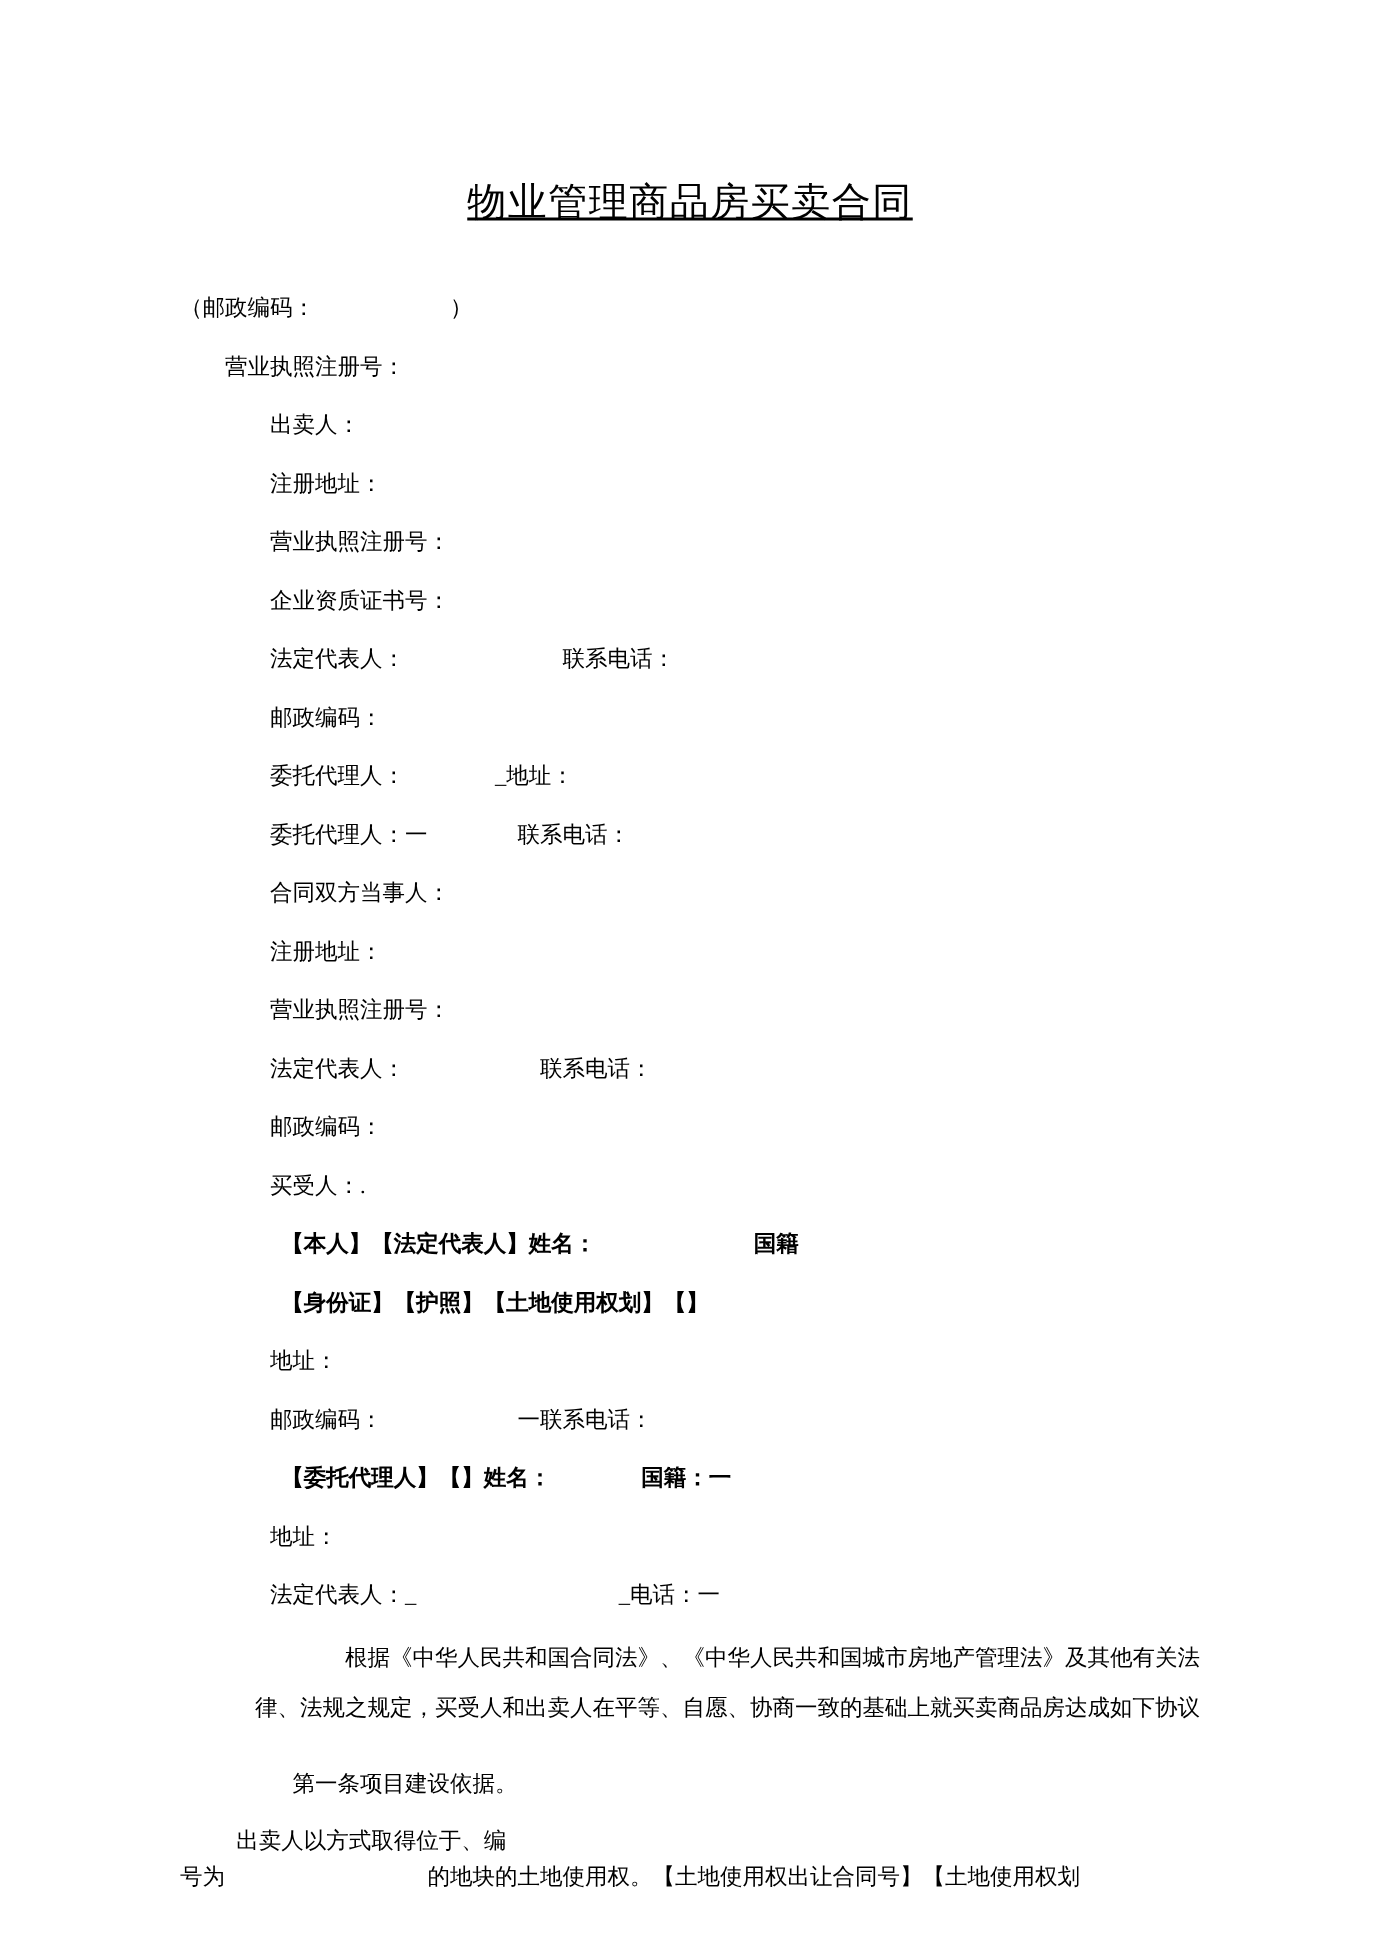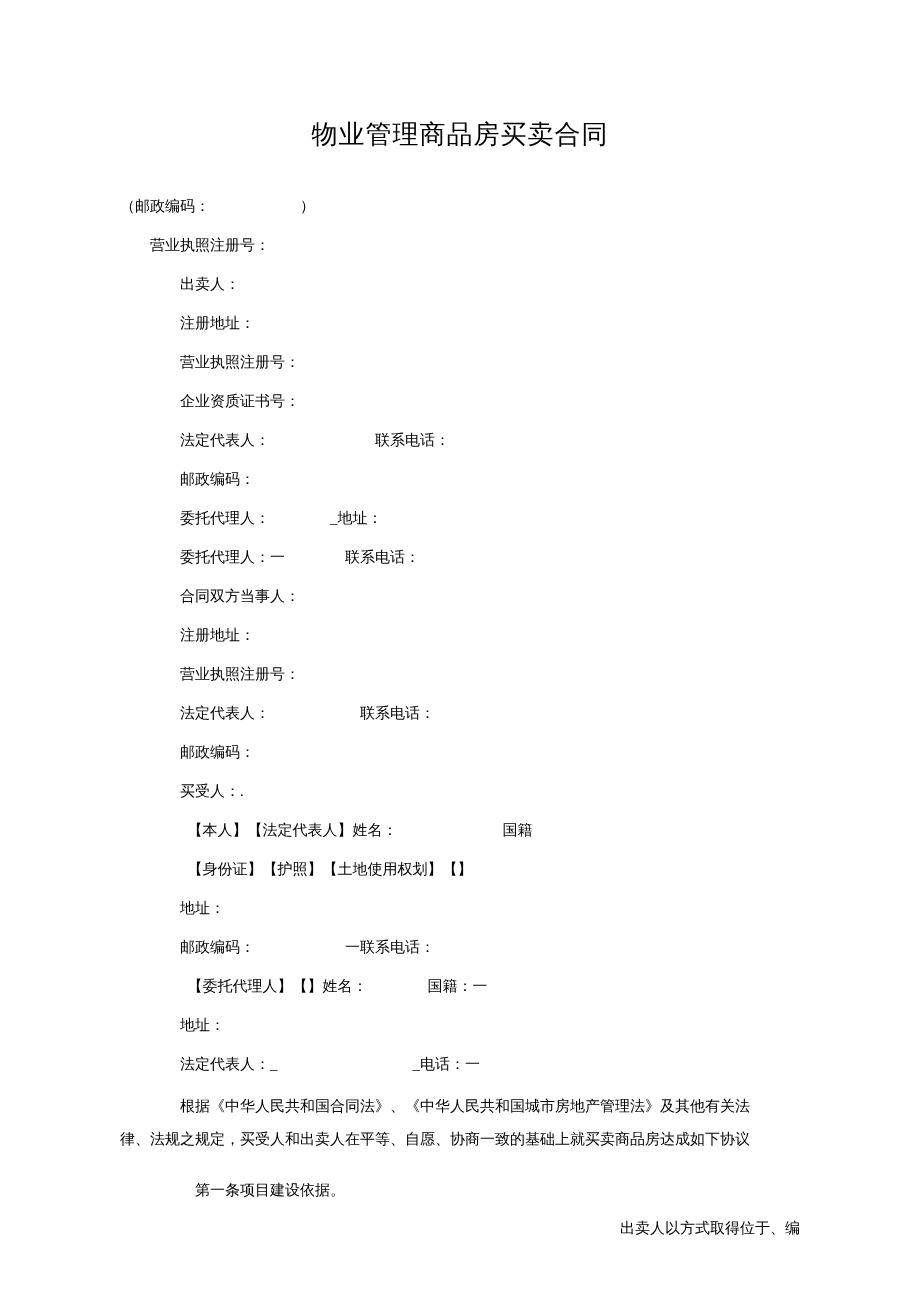--- a/index.html
+++ b/index.html
@@ -11,49 +11,50 @@
       font-size: 15px;
       width: 920px;
       box-sizing: border-box;
     }
     .title {
       text-align: center;
       font-size: 26px;
       font-weight: normal;
       margin-bottom: 35px;
       letter-spacing: 1px;
+      text-decoration: underline;
     }
     .line {
       line-height: 2.6;
       margin: 0;
     }
     .contract-no {
       text-indent: 0;
     }
     .indent-1 {
       text-indent: 2em;
     }
     .indent-2 {
       text-indent: 4em;
     }
     .indent-3 {
       text-indent: 4.5em;
+      font-weight: bold;
     }
     .para {
       line-height: 2.2;
       text-indent: 4em;
       margin-top: 6px;
     }
     .last-block {
       margin-top: 6px;
       line-height: 1.9;
     }
     .last-l1 {
       text-indent: 2.5em;
-      text-align: right;
     }
     .last-l2 {
       text-indent: 0;
     }
   </style>
 </head>
 <body>
 
 <h1 class="title">物业管理商品房买卖合同</h1>
 
@@ -76,21 +77,22 @@
 
 <p class="line indent-2">买受人：.</p>
 <p class="line indent-3">【本人】【法定代表人】姓名：　　　　　　　国籍</p>
 <p class="line indent-3">【身份证】【护照】【土地使用权划】【】</p>
 <p class="line indent-2">地址：</p>
 <p class="line indent-2">邮政编码：　　　　　　一联系电话：</p>
 <p class="line indent-3">【委托代理人】【】姓名：　　　　国籍：一</p>
 <p class="line indent-2">地址：</p>
 <p class="line indent-2">法定代表人：_　　　　　　　　　_电话：一</p>
 
-<p class="para" style="text-indent:4em;">
+<p class="para" style="text-indent:4em;text-align:right;">
   <span>根据《中华人民共和国合同法》、《中华人民共和国城市房地产管理法》及其他有关法<br>律、法规之规定，买受人和出卖人在平等、自愿、协商一致的基础上就买卖商品房达成如下协议</span>
 </p>
 
 <p class="line" style="text-indent:5em;font-family:Liberation Serif, serif;">第一条项目建设依据。</p>
 
 <div class="last-block">
   <p class="line last-l1" style="line-height:1.6;">出卖人以方式取得位于、编</p>
+  <p class="line last-l2" style="line-height:1.6;">号为　　　　　　　　　的地块的土地使用权。【土地使用权出让合同号】【土地使用权划</p>
 </div>
 
 </body></html>

